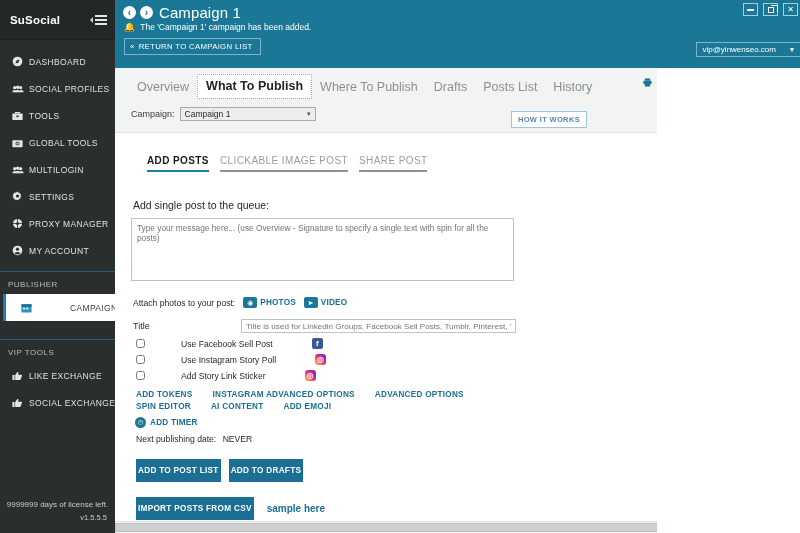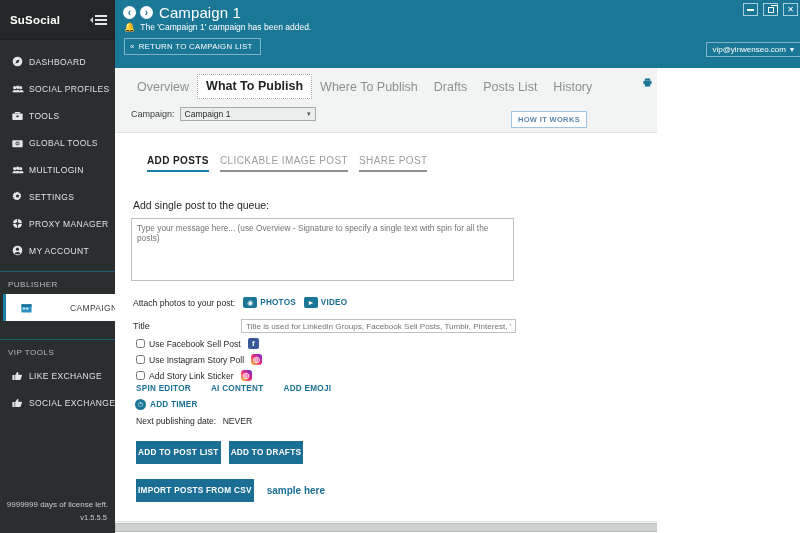--- a/index.html
+++ b/index.html
@@ -102,21 +102,21 @@
   .win-btn .restore-a { width: 6px; height: 6px; border: 1.4px solid #ffffff; position: relative; }
   .win-btn .restore-a::after {
     content: ""; position: absolute; left: 2px; top: -3px;
     width: 6px; height: 6px; border: 1.4px solid #ffffff; border-bottom: none; border-left: none;
   }
 
   .user-box {
     position: absolute; right: 0; top: 42px;
     border: 1px solid #7db4c7; border-right: none;
     padding: 2px 6px; font-size: 8px; color: #ffffff;
-    display: flex; align-items: center; gap: 4px; cursor: pointer;
+    display: flex; align-items: center; gap: 14px; cursor: pointer;
   }
 
   
   #content {
     position: absolute; left: 115px; top: 68px;
     width: 542px; height: 465px;
     background: #ffffff;
     overflow: hidden;
   }
   .tabs-wrap {
@@ -183,21 +183,21 @@
 
   .title-row2 { display: flex; align-items: center; margin: 11px 0 0 2px; }
   .title-lbl { font-size: 9px; color: #26292a; width: 108px; }
   .title-input {
     width: 275px; height: 14px; border: 1px solid #bfc2c3;
     background: #ffffff; font-size: 8.1px; color: #8b8e8f;
     padding: 0 4px; outline: none;
     font-family: "Liberation Sans", sans-serif;
   }
 
-  .check-row { display: flex; align-items: center; margin: 5px 0 0 5px; }
+  .check-row { display: flex; align-items: center; margin: 5px 0 0 5px; gap: 32px; }
   .check-row input[type=checkbox] { width: 9px; height: 9px; margin: 0 4px 0 0; }
   .check-row .ctext { font-size: 8.6px; color: #26292a; }
   .badge {
     width: 11px; height: 11px; margin-left: 7px; border-radius: 2px;
     display: inline-flex; align-items: center; justify-content: center;
     font-size: 8px; color: #ffffff; font-weight: bold;
   }
   .badge.fb { background: #3b5998; }
   .badge.ig { background: linear-gradient(45deg,#f9ce34,#ee2a7b,#6228d7); border-radius: 3px; }
 
@@ -481,20 +481,25 @@
         <input type="checkbox" style="">
         <span class="ctext">Use Instagram Story Poll</span>
         <span class="badge ig">◎</span>
       </div>
       <div class="check-row">
         <input type="checkbox" style="">
         <span class="ctext">Add Story Link Sticker</span>
         <span class="badge ig">◎</span>
       </div>
 
+      <div class="link-row">
+        <span class="tlink">ADD TOKENS</span>
+        <span class="tlink">INSTAGRAM ADVANCED OPTIONS</span>
+        <span class="tlink">ADVANCED OPTIONS</span>
+      </div>
       <div class="link-row2">
         <span class="tlink">SPIN EDITOR</span>
         <span class="tlink">AI CONTENT</span>
         <span class="tlink">ADD EMOJI</span>
       </div>
 
       <div class="timer-row">
         <span class="clock">⏱</span>
         <span class="tlink">ADD TIMER</span>
       </div>

